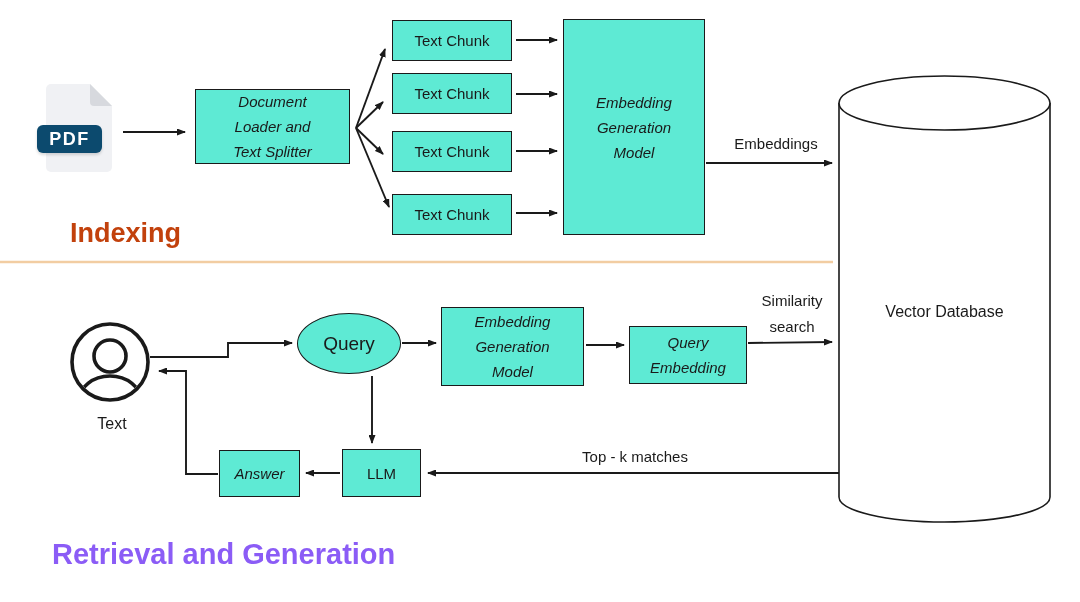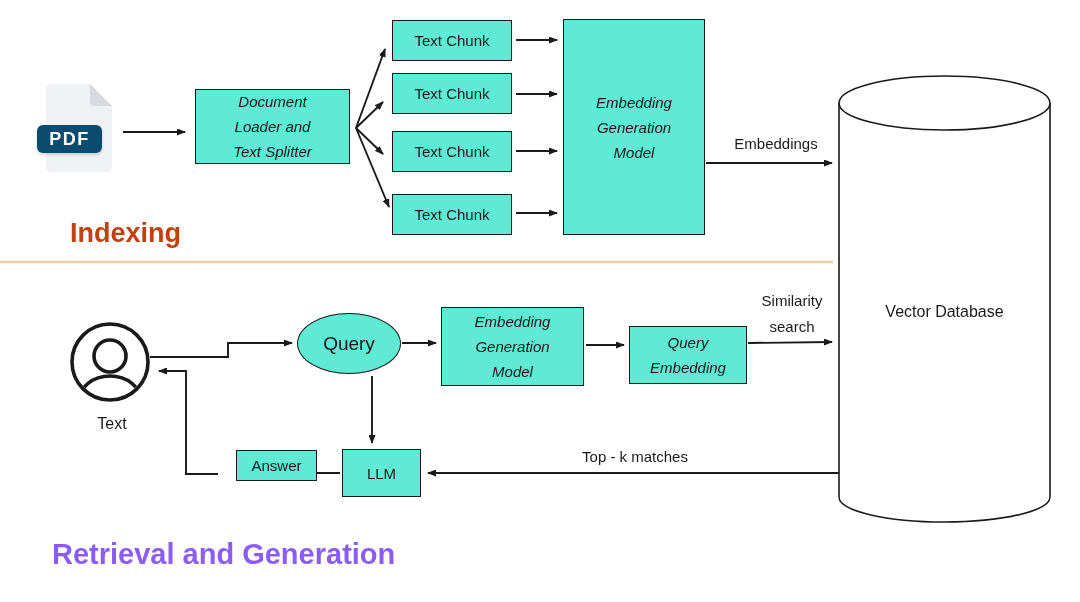--- a/index.html
+++ b/index.html
@@ -142,19 +142,19 @@
   </div>
 
   <div class="lbl" style="left:749px;top:288px;width:86px;">Similarity search</div>
 
   <div class="lbl" style="left:540px;top:444px;width:190px;">Top - k matches</div>
 
   <div class="box" style="left:342px;top:449px;width:79px;height:48px;">
     <span>LLM</span>
   </div>
 
-  <div class="box" style="left:236px;top:450px;width:81px;height:31px;">
+  <div class="box" style="left:219px;top:450px;width:81px;height:47px;font-style:italic;">
     <span>Answer</span>
   </div>
 
   <div class="section-title" id="retrieval-title">Retrieval and Generation</div>
 
 </div>
 
 </body></html>

